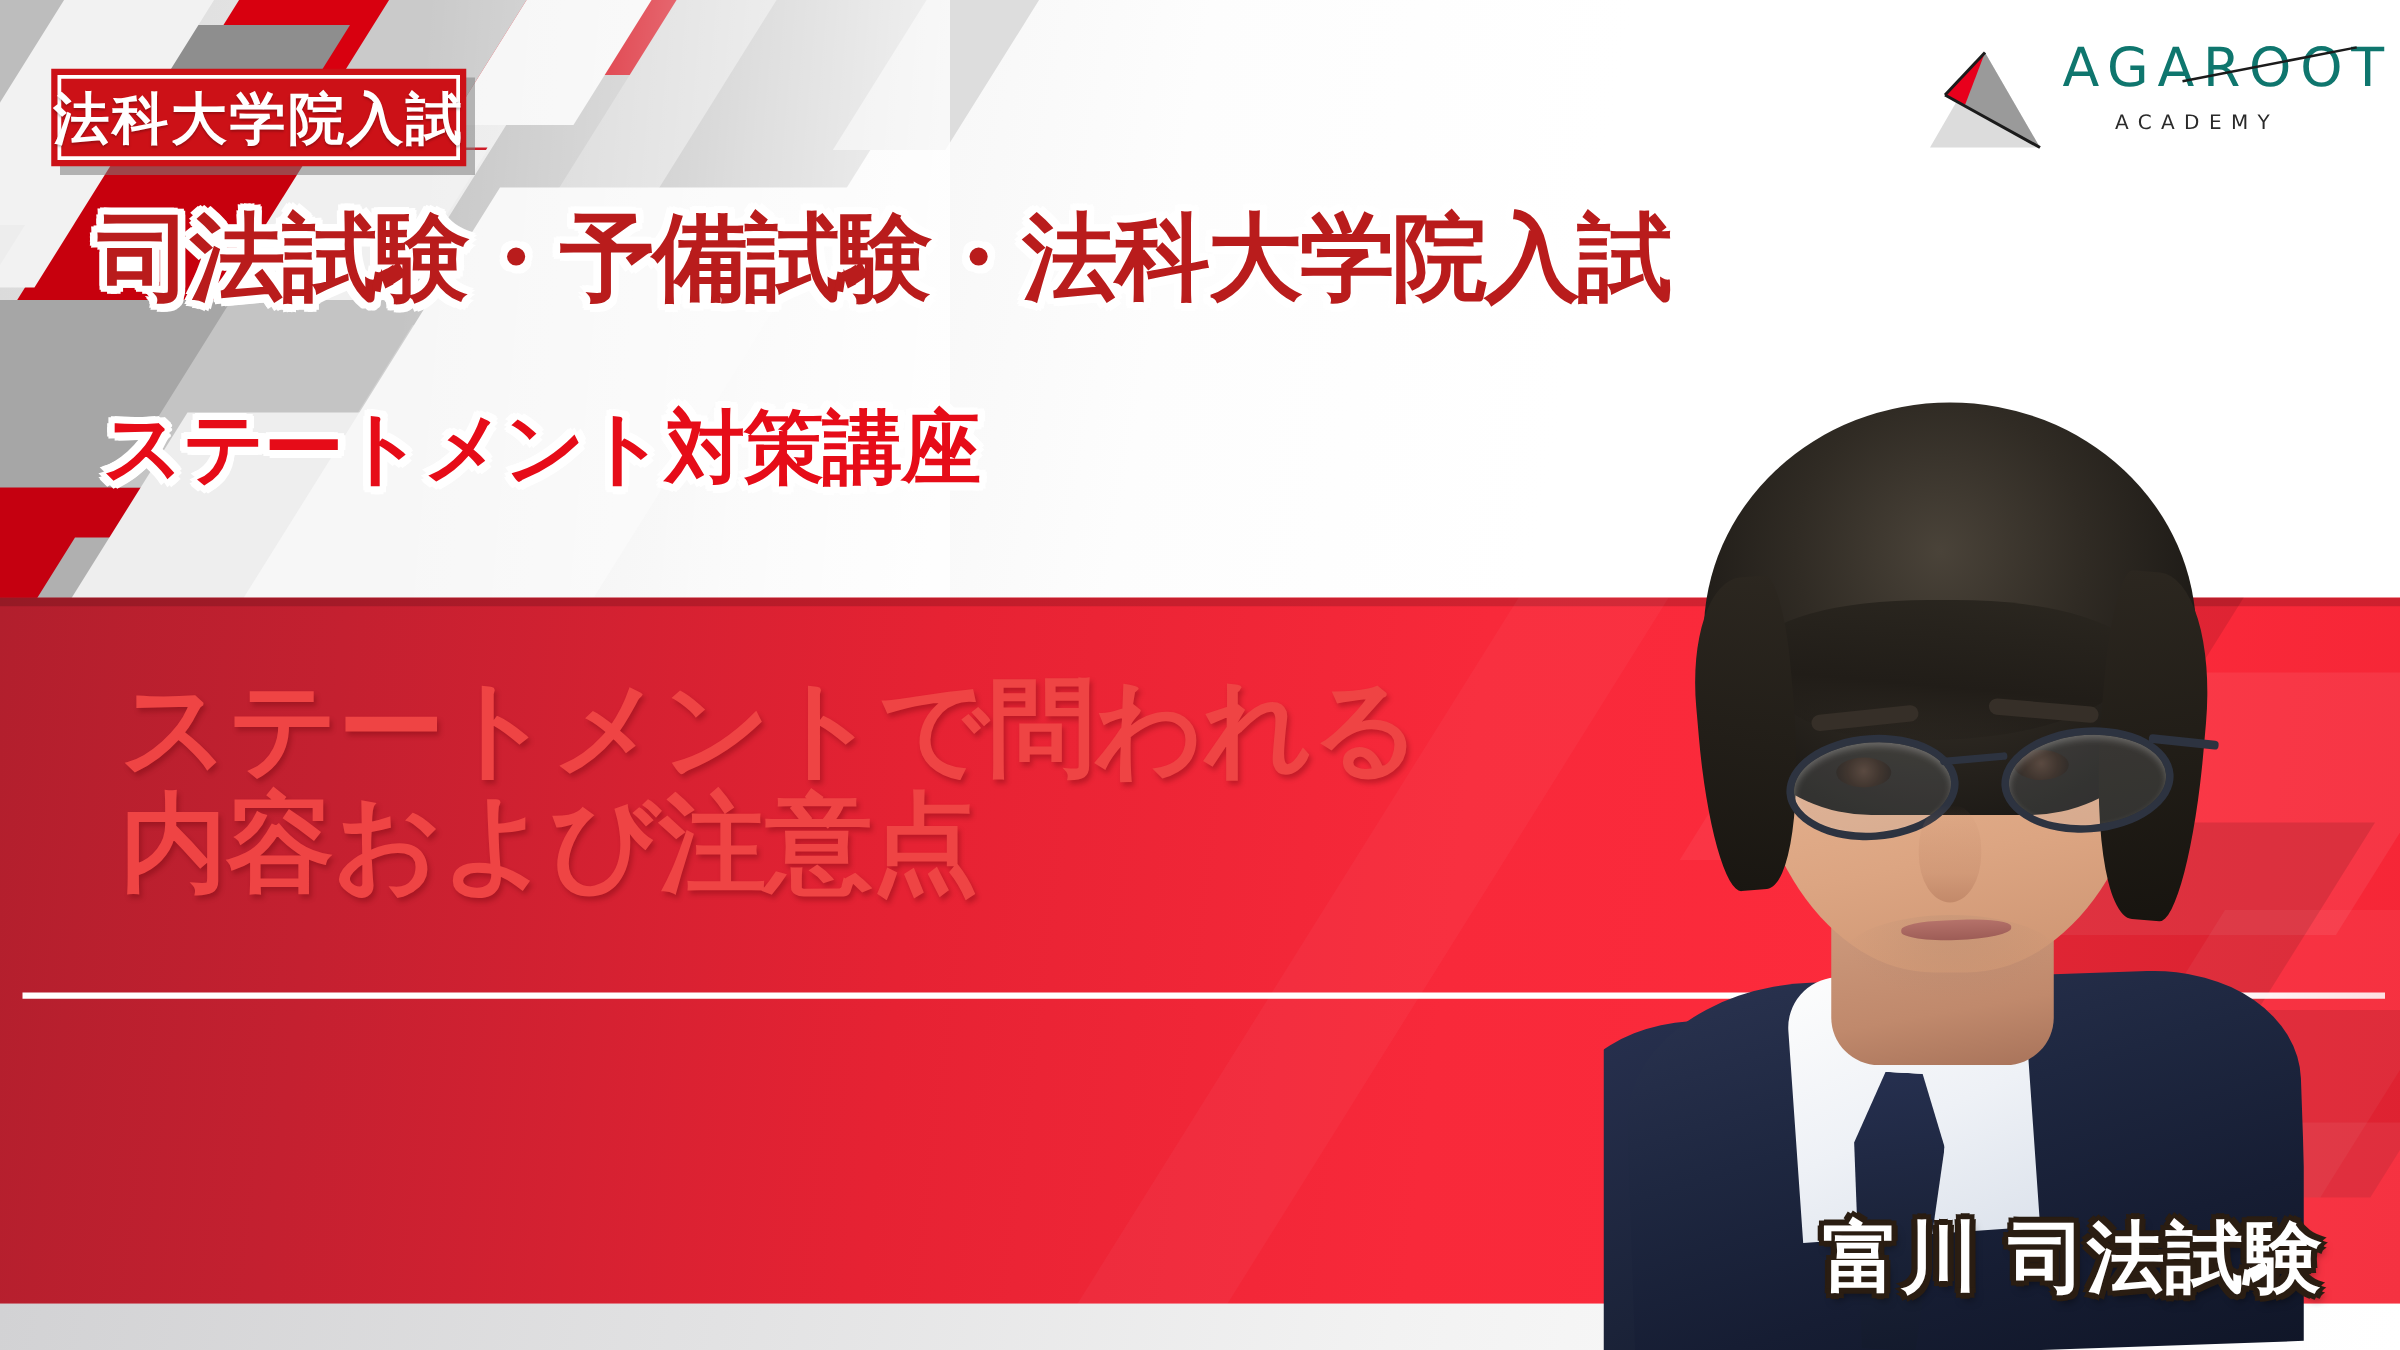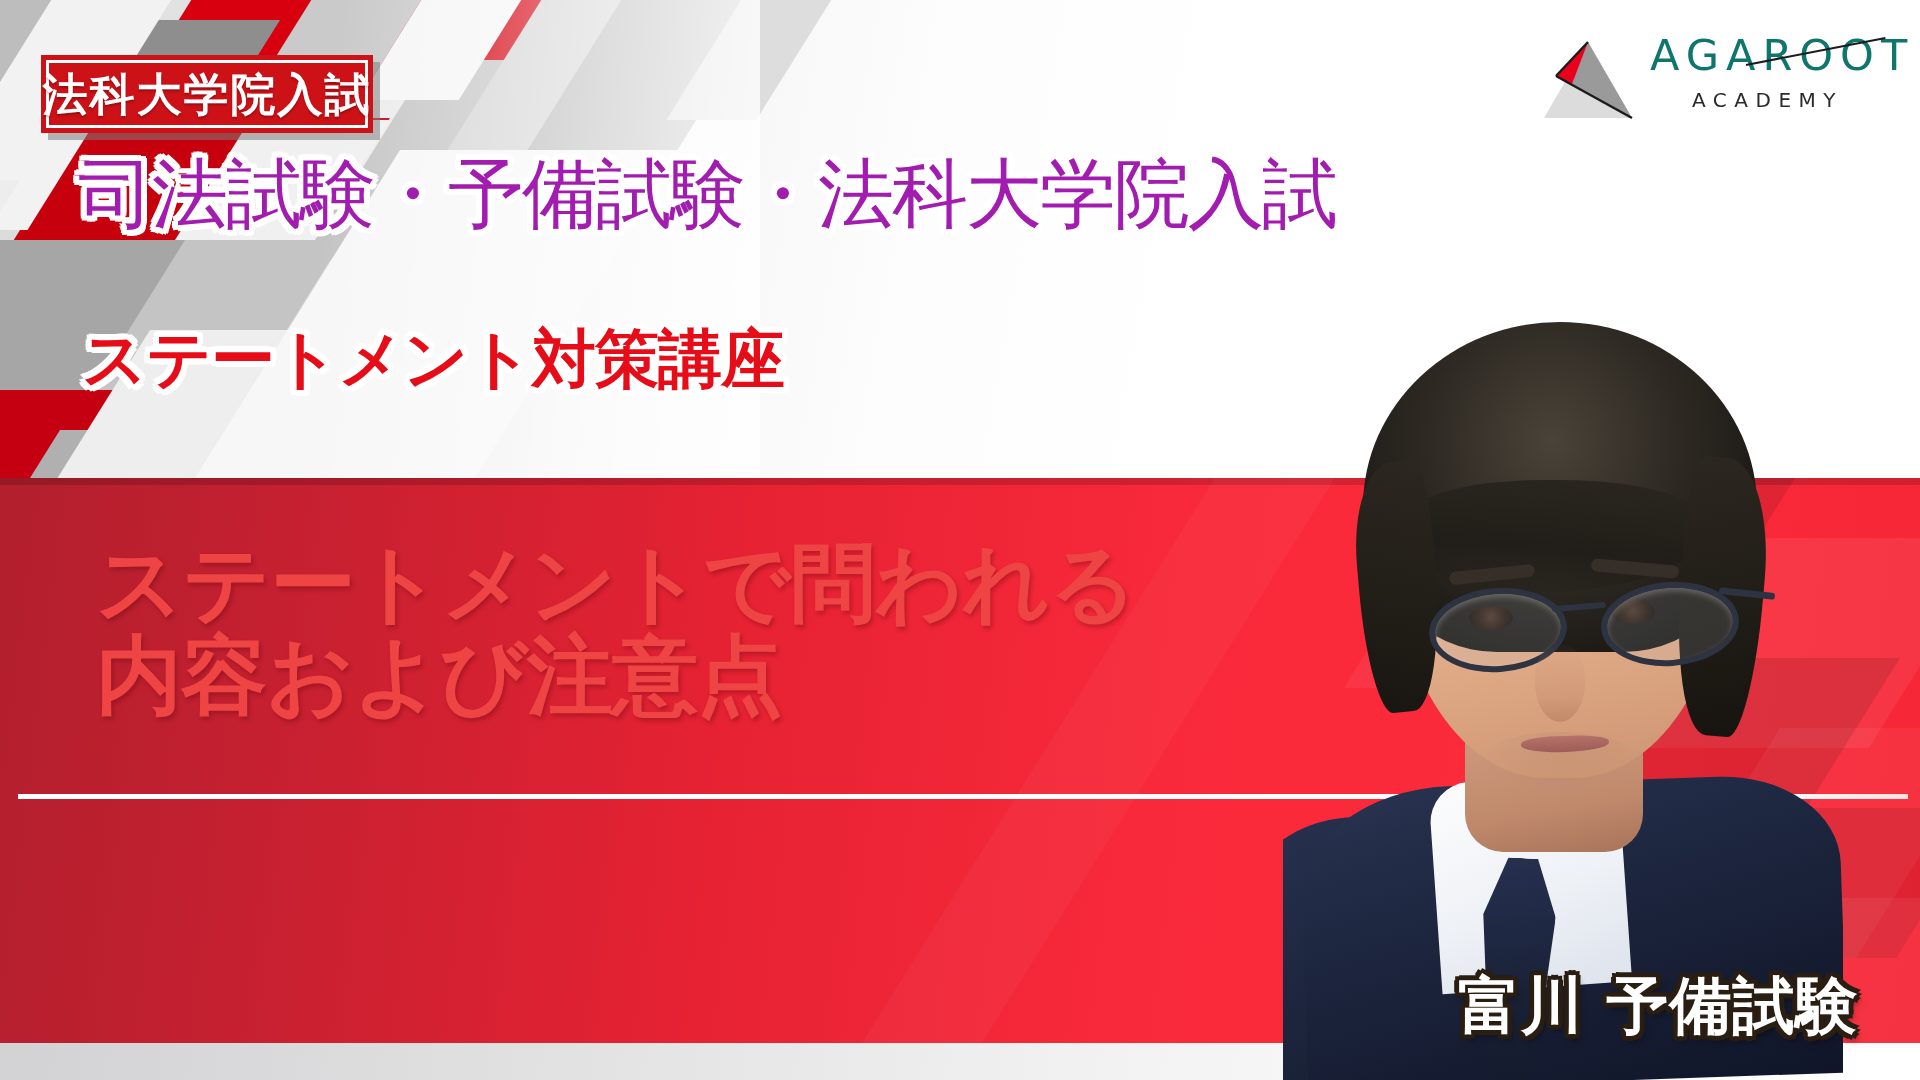--- a/index.html
+++ b/index.html
@@ -65,28 +65,28 @@
   .logo-word{
     position:absolute;left:0;top:0;font-size:43px;letter-spacing:7px;
     color:#0f766e;font-weight:400;line-height:1;
     font-family:"DejaVu Sans","Liberation Sans",sans-serif;
   }
   .logo-strike{
     position:absolute;left:96px;top:30px;width:142px;height:2px;background:#1b1b1b;
     transform:rotate(-11deg);transform-origin:left center;
   }
   .logo-sub{
-    position:absolute;left:42px;top:56px;font-size:20px;letter-spacing:7.5px;
+    position:absolute;left:42px;top:56px;font-size:16px;letter-spacing:7.5px;
     color:#2a2a2a;font-weight:400;line-height:1;
   }
 
   
   .title-main{
-    position:absolute;left:78px;top:156px;
-    font-size:76px;font-weight:normal;color:#a21caf;letter-spacing:-2px;
+    position:absolute;left:78px;top:168px;
+    font-size:76px;font-weight:bold;color:#b91c1c;letter-spacing:-2px;
     white-space:nowrap;line-height:1;
     text-shadow:
       -5px -5px 0 #fff,  5px -5px 0 #fff, -5px 5px 0 #fff, 5px 5px 0 #fff,
       -6px 0 0 #fff, 6px 0 0 #fff, 0 -6px 0 #fff, 0 6px 0 #fff,
       -3px -6px 0 #fff, 3px 6px 0 #fff, 6px -3px 0 #fff, -6px 3px 0 #fff;
   }
   .title-sub{
     position:absolute;left:82px;top:327px;
     font-size:64px;font-weight:bold;color:#e60c18;letter-spacing:-1px;
     white-space:nowrap;line-height:1;
@@ -321,15 +321,15 @@
     <div class="glasses">
       <div class="gl-lens gl-l"></div>
       <div class="gl-lens gl-r"></div>
       <div class="gl-bridge"></div>
       <div class="gl-arm"></div>
     </div>
     <div class="ph-nose"></div>
     <div class="ph-mouth"></div>
   </div>
 
-  <div class="name">富川 予備試験</div>
+  <div class="name">富川 司法試験</div>
 
 </div>
 
 </body></html>

